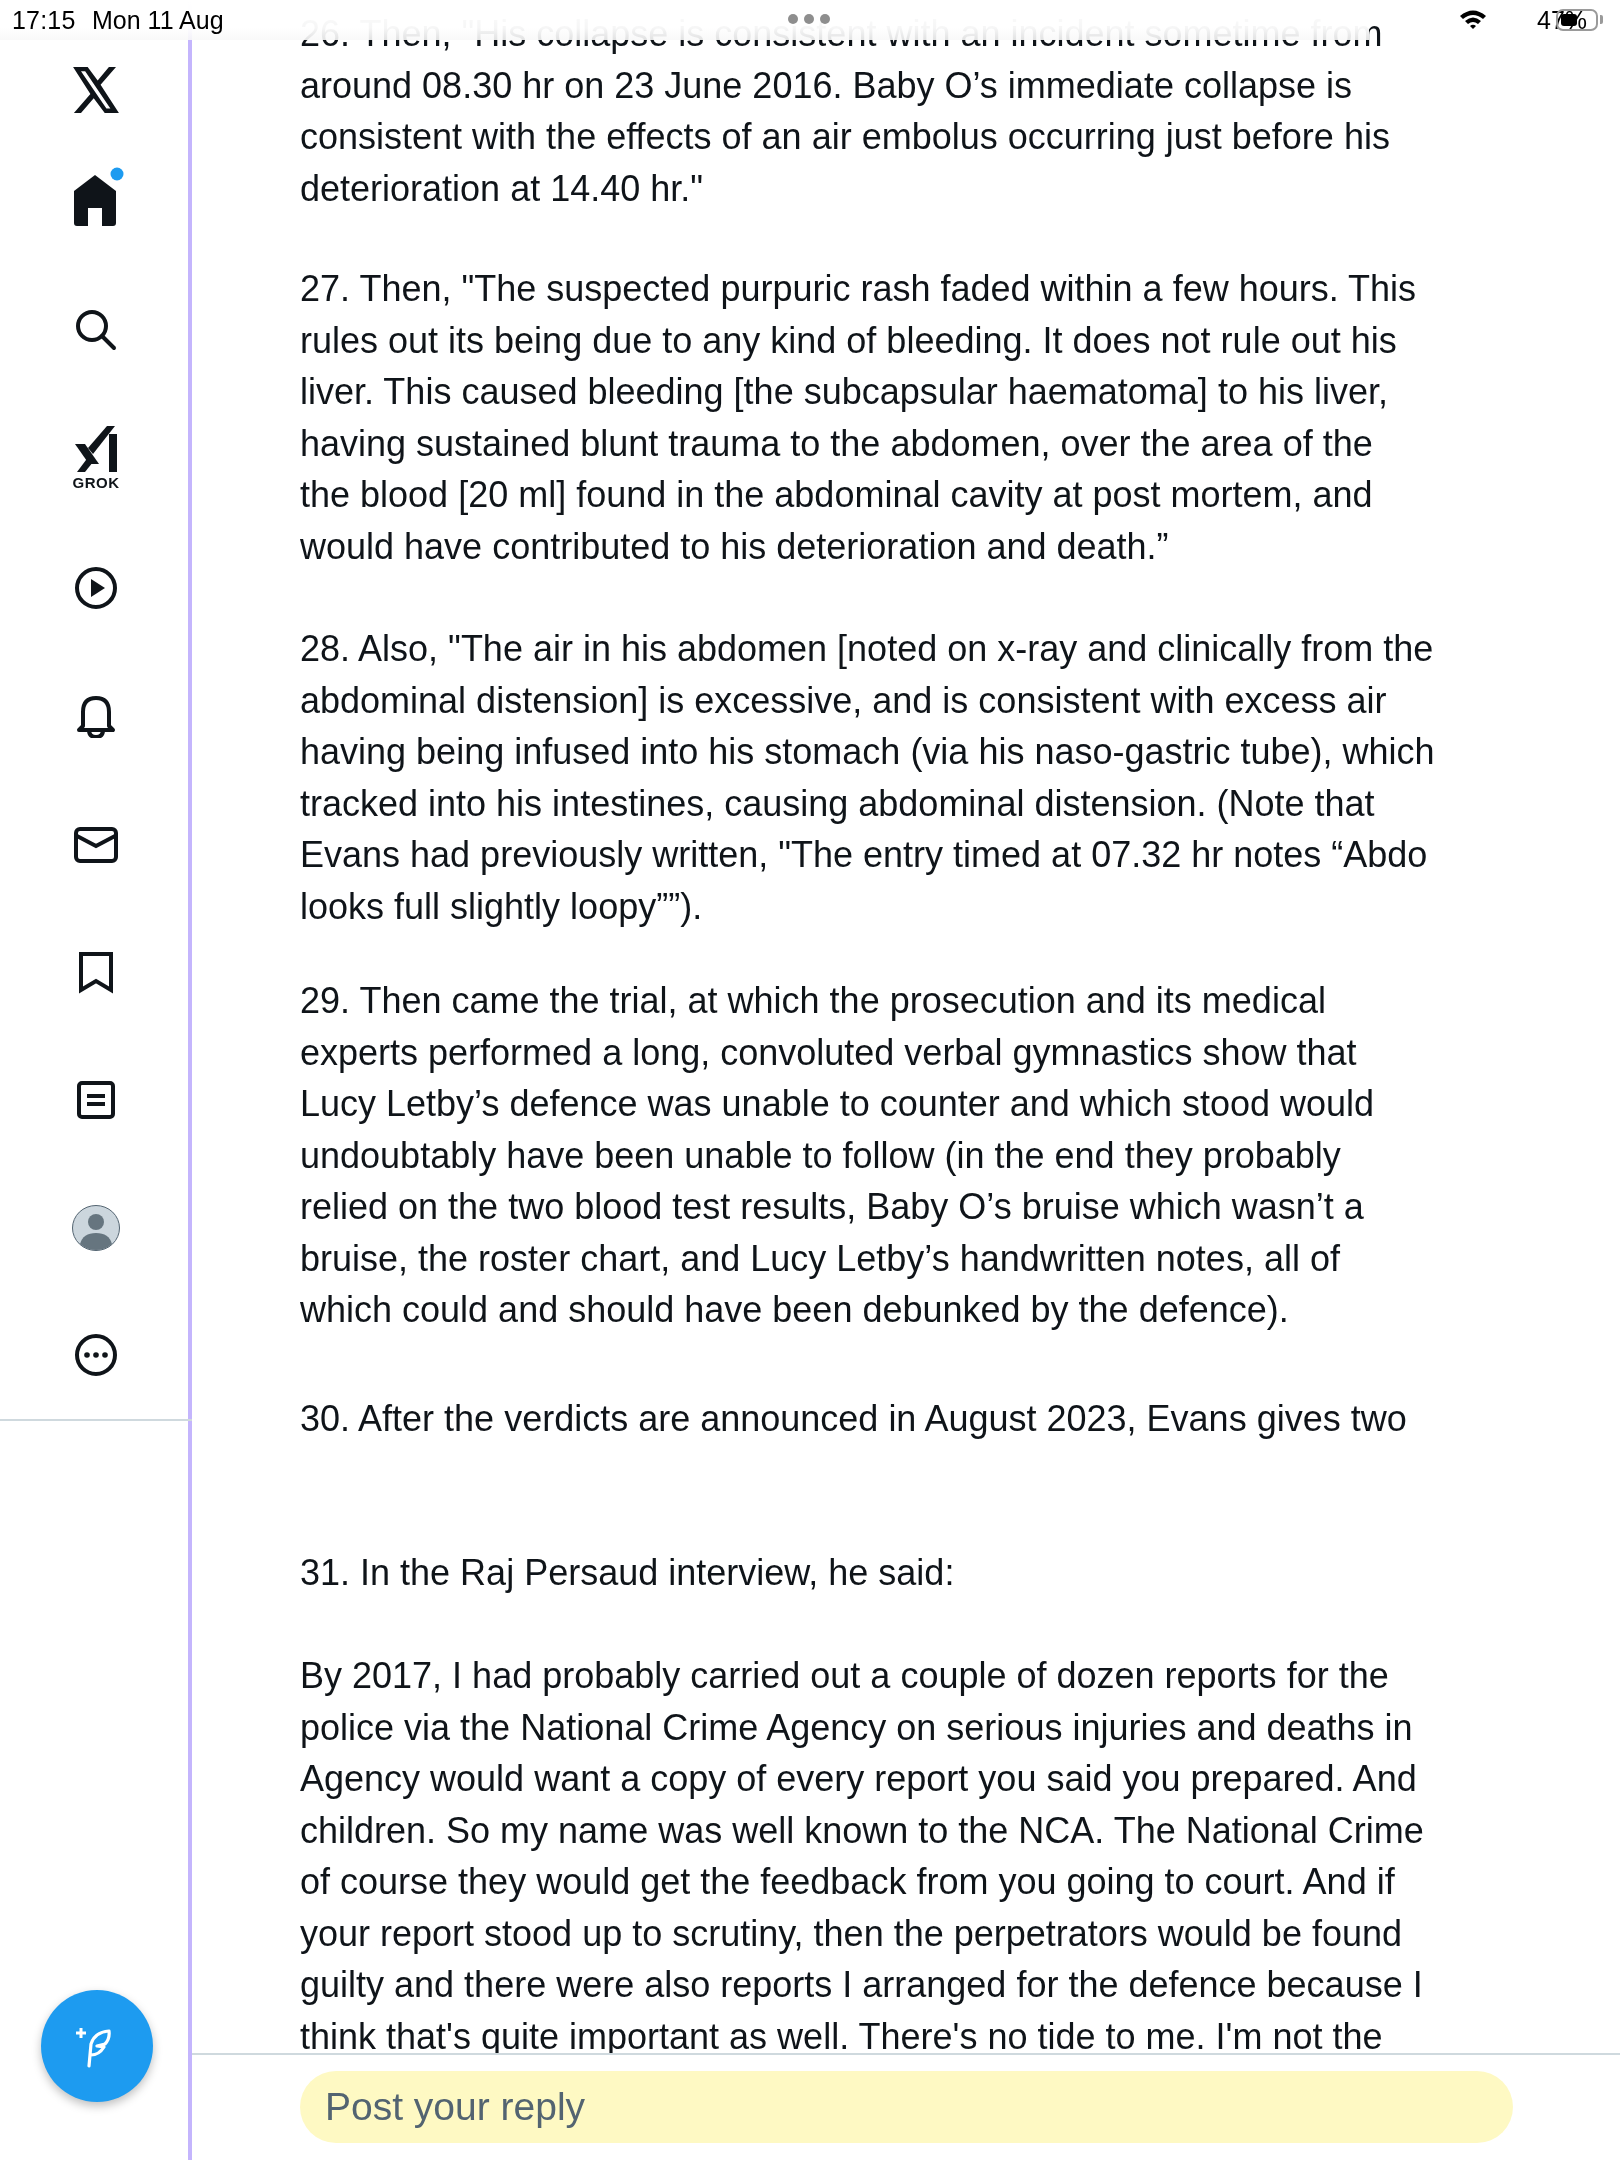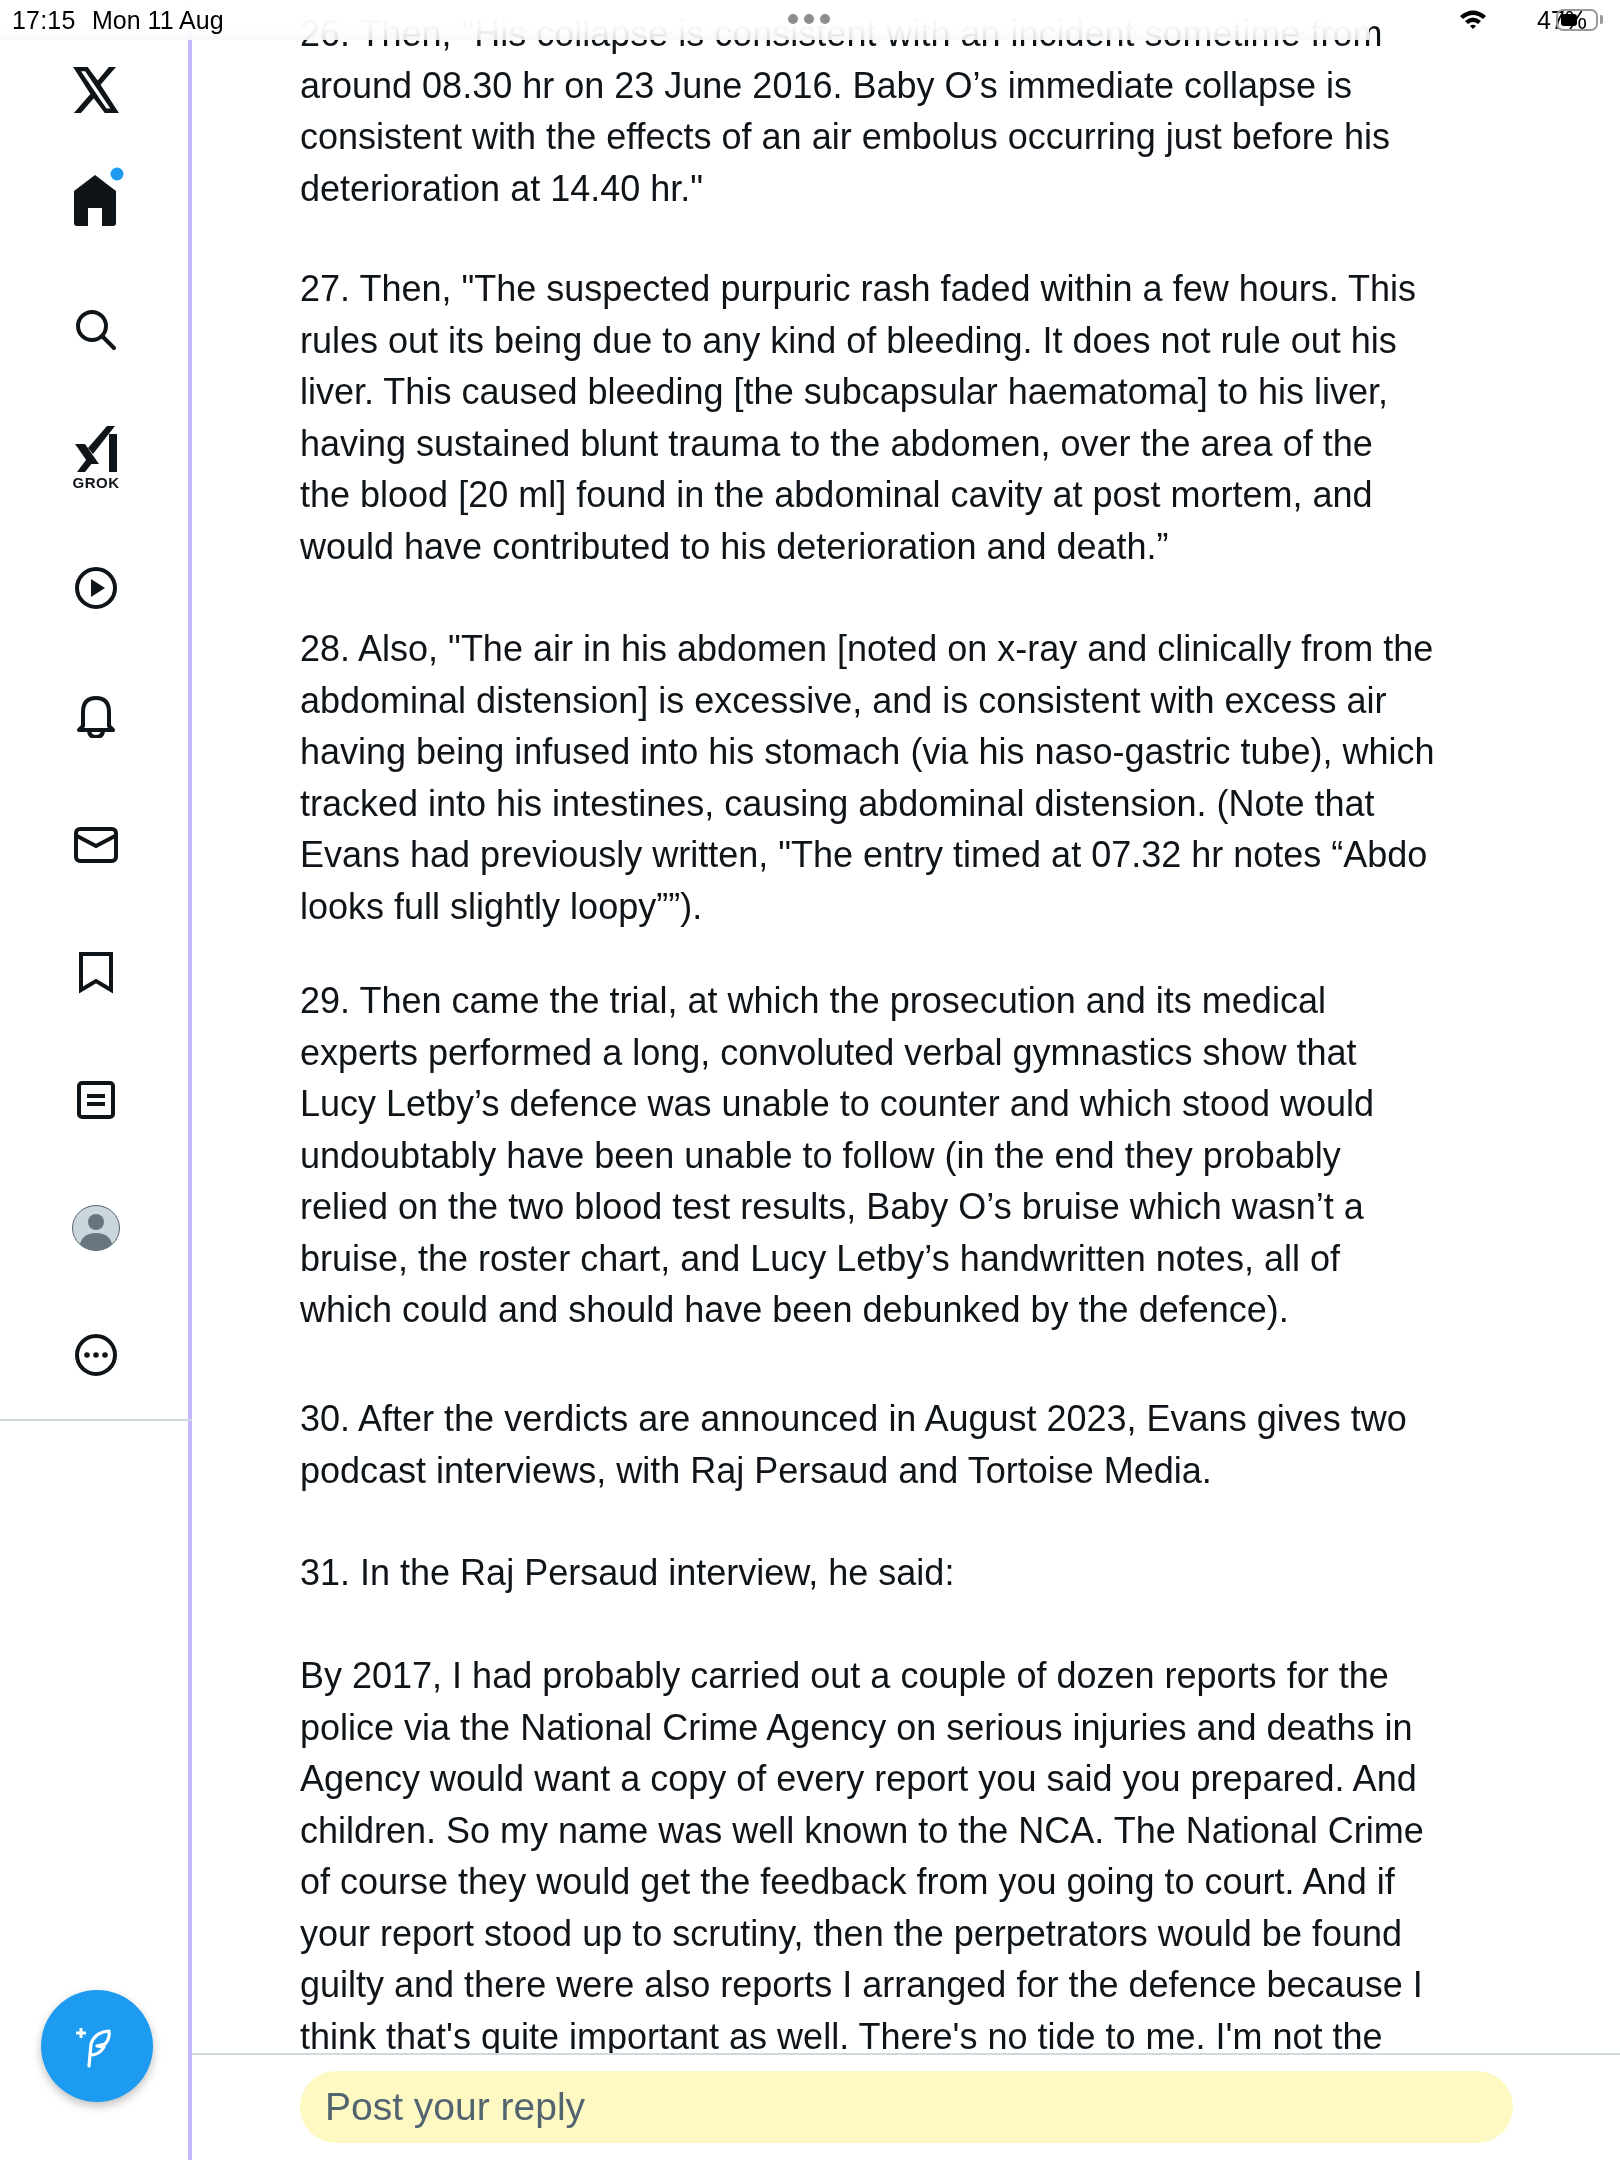--- a/index.html
+++ b/index.html
@@ -77,21 +77,20 @@
     <span class="ln">29. Then came the trial, at which the prosecution and its medical</span>
     <span class="ln">experts performed a long, convoluted verbal gymnastics show that</span>
     <span class="ln">Lucy Letby’s defence was unable to counter and which stood would</span>
     <span class="ln">undoubtably have been unable to follow (in the end they probably</span>
     <span class="ln">relied on the two blood test results, Baby O’s bruise which wasn’t a</span>
     <span class="ln">bruise, the roster chart, and Lucy Letby’s handwritten notes, all of</span>
     <span class="ln">which could and should have been debunked by the defence).</span>
   </div>
   <div class="para" style="position:absolute; top:1393px;">
     <span class="ln">30. After the verdicts are announced in August 2023, Evans gives two</span>
-    <span class="ln">podcast interviews, with Raj Persaud and Tortoise Media.</span>
   </div>
   <div class="para" style="position:absolute; top:1547px;">
     <span class="ln">31. In the Raj Persaud interview, he said:</span>
   </div>
   <div class="para" style="position:absolute; top:1650px;">
     <span class="ln">By 2017, I had probably carried out a couple of dozen reports for the</span>
     <span class="ln">police via the National Crime Agency on serious injuries and deaths in</span>
     <span class="ln">Agency would want a copy of every report you said you prepared. And</span>
     <span class="ln">children. So my name was well known to the NCA. The National Crime</span>
     <span class="ln">of course they would get the feedback from you going to court. And if</span>

